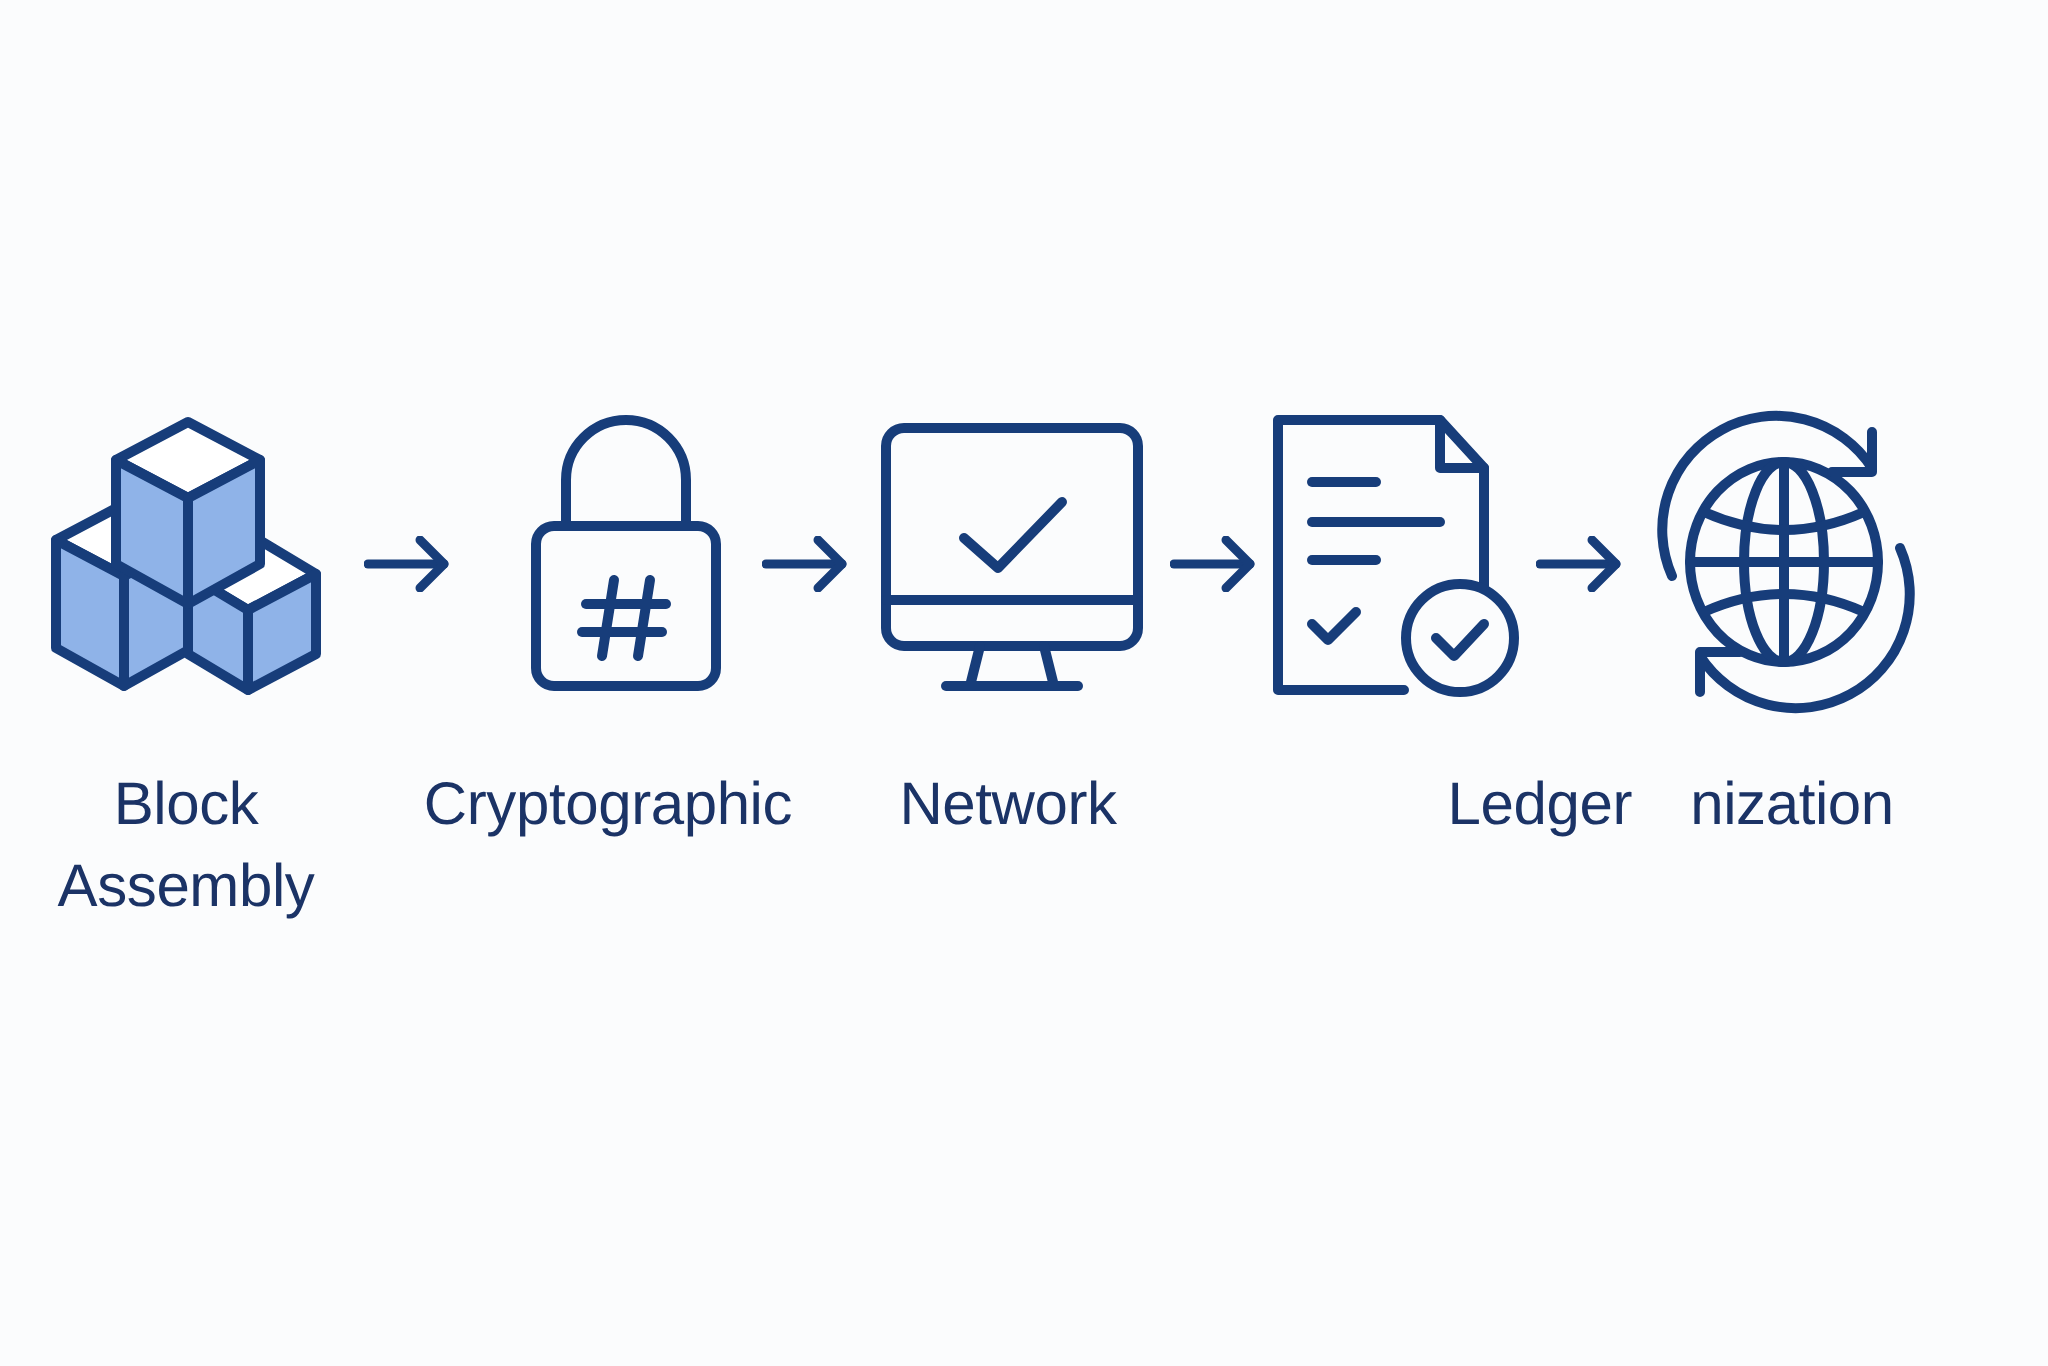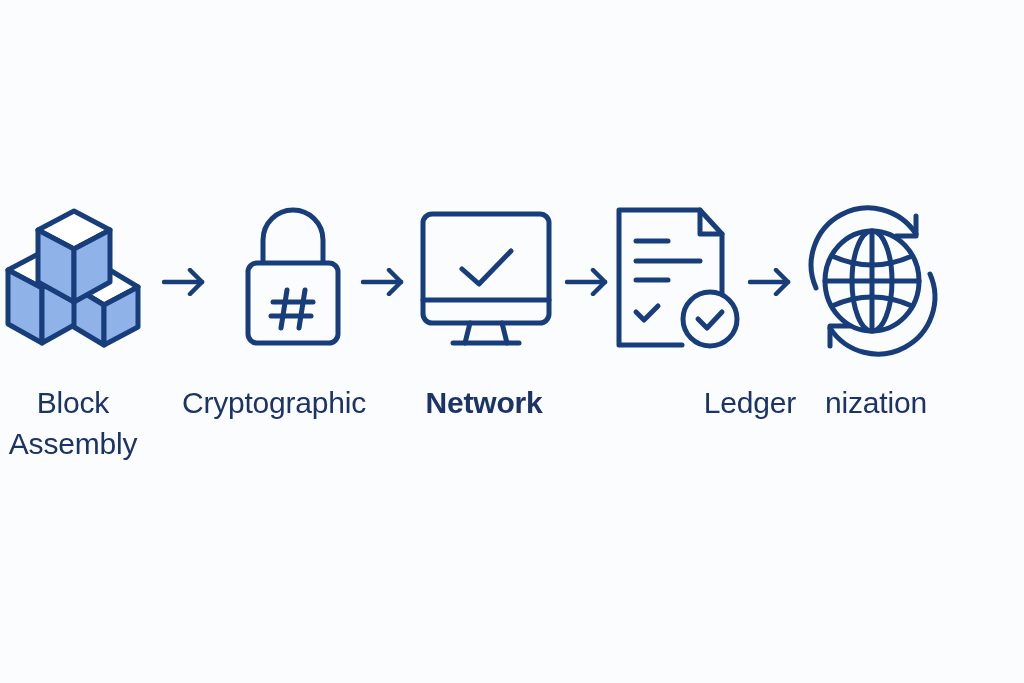--- a/index.html
+++ b/index.html
@@ -7,20 +7,21 @@
       padding: 0;
       width: 1024px;
       height: 683px;
       background: #fbfcfd;
       overflow: hidden;
     }
     .canvas {
       position: relative;
       width: 1000px;
       height: 683px;
+      margin-left: 20px;
     }
     .icon {
       position: absolute;
     }
     .icon svg { display: block; overflow: visible; }
     .arrow {
       position: absolute;
       top: 268px;
     }
     .label {
@@ -136,24 +137,24 @@
 
       <path d="M124,68 A57,57 0 0 1 24,122"></path>
       <polyline points="44,120 24,120 24,140"></polyline>
     </svg>
   </div>
 
   <div class="label" style="left:-47px;">
     <span>Block</span>
     <span>Assembly</span>
   </div>
-  <div class="label" style="left:154px;">
+  <div class="label" style="left:164px;">
     <span>Cryptographic</span>
   </div>
-  <div class="label" style="left:364px;font-weight:bold;">
+  <div class="label" style="left:364px;">
     <span>Network</span>
   </div>
   <div class="label" style="left:556px;text-align:right;">
     <span>Ledger</span>
   </div>
   <div class="label" style="left:756px;">
     <span>nization</span>
   </div>
 
 </div>

